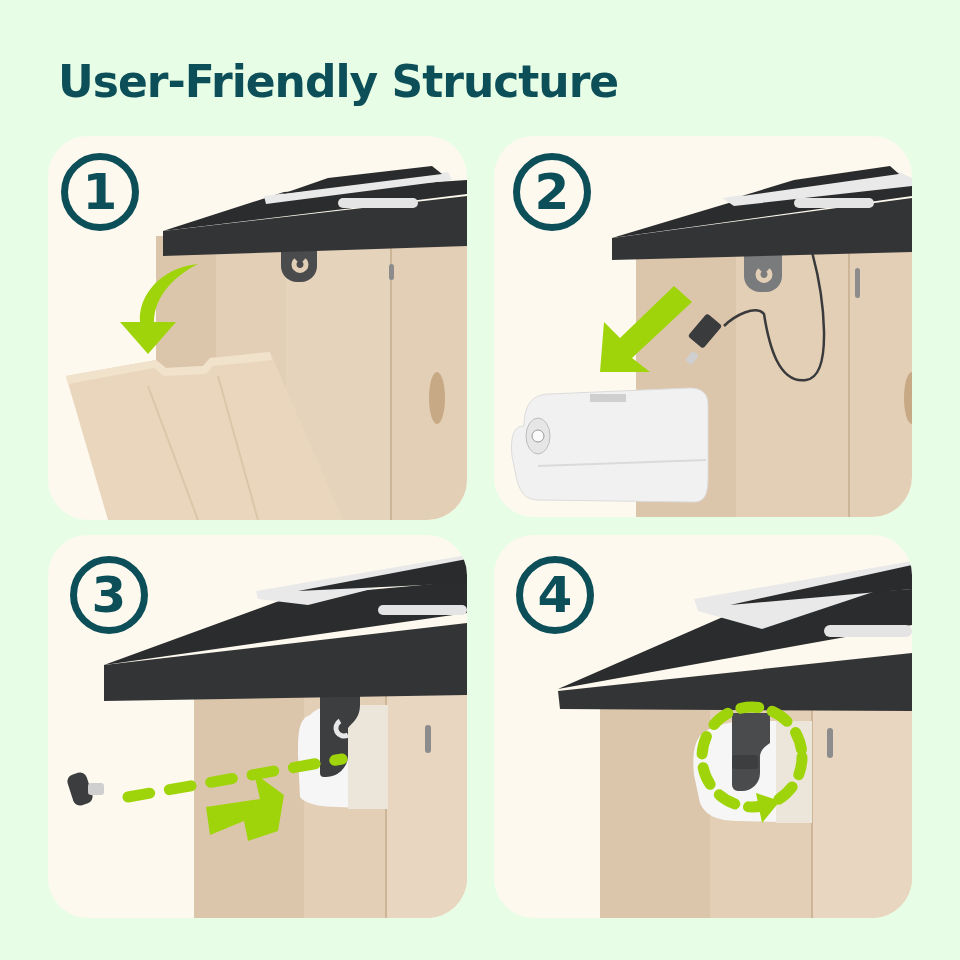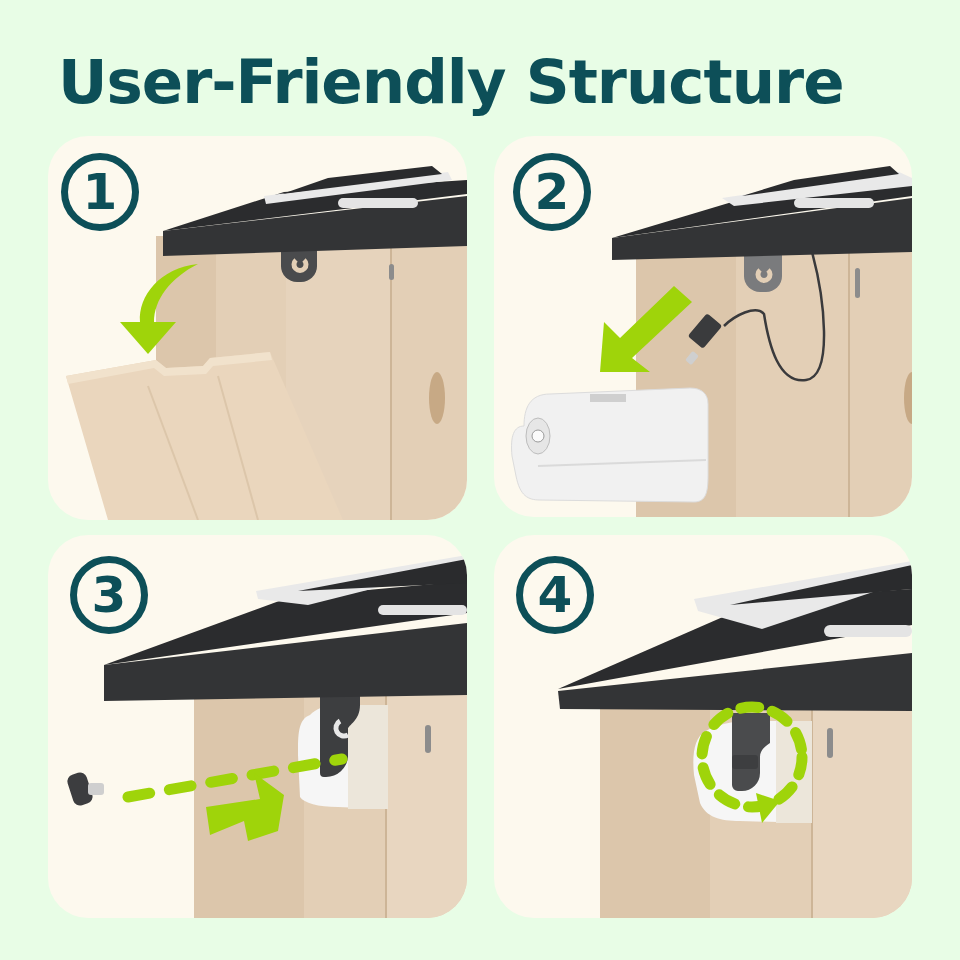--- a/index.html
+++ b/index.html
@@ -5,21 +5,21 @@
   html, body { margin:0; padding:0; }
   body {
     width:960px; height:960px; overflow:hidden;
     background:#e8fde6;
     font-family:"DejaVu Sans", sans-serif;
     position:relative;
   }
   .title {
     position:absolute; left:58px; top:42px;
     font-family:"DejaVu Sans", sans-serif;
-    font-weight:bold; font-size:61px; letter-spacing:-1px;
+    font-weight:bold; font-size:44px; letter-spacing:-1px;
     color:#0d4f58;
     line-height:80px;
   }
   .panel {
     position:absolute; background:#fdf9ee;
     border-radius:40px; overflow:hidden;
   }
   .panel svg { position:absolute; left:0; top:0; }
   .step-badge {
     position:absolute; width:64px; height:64px;

